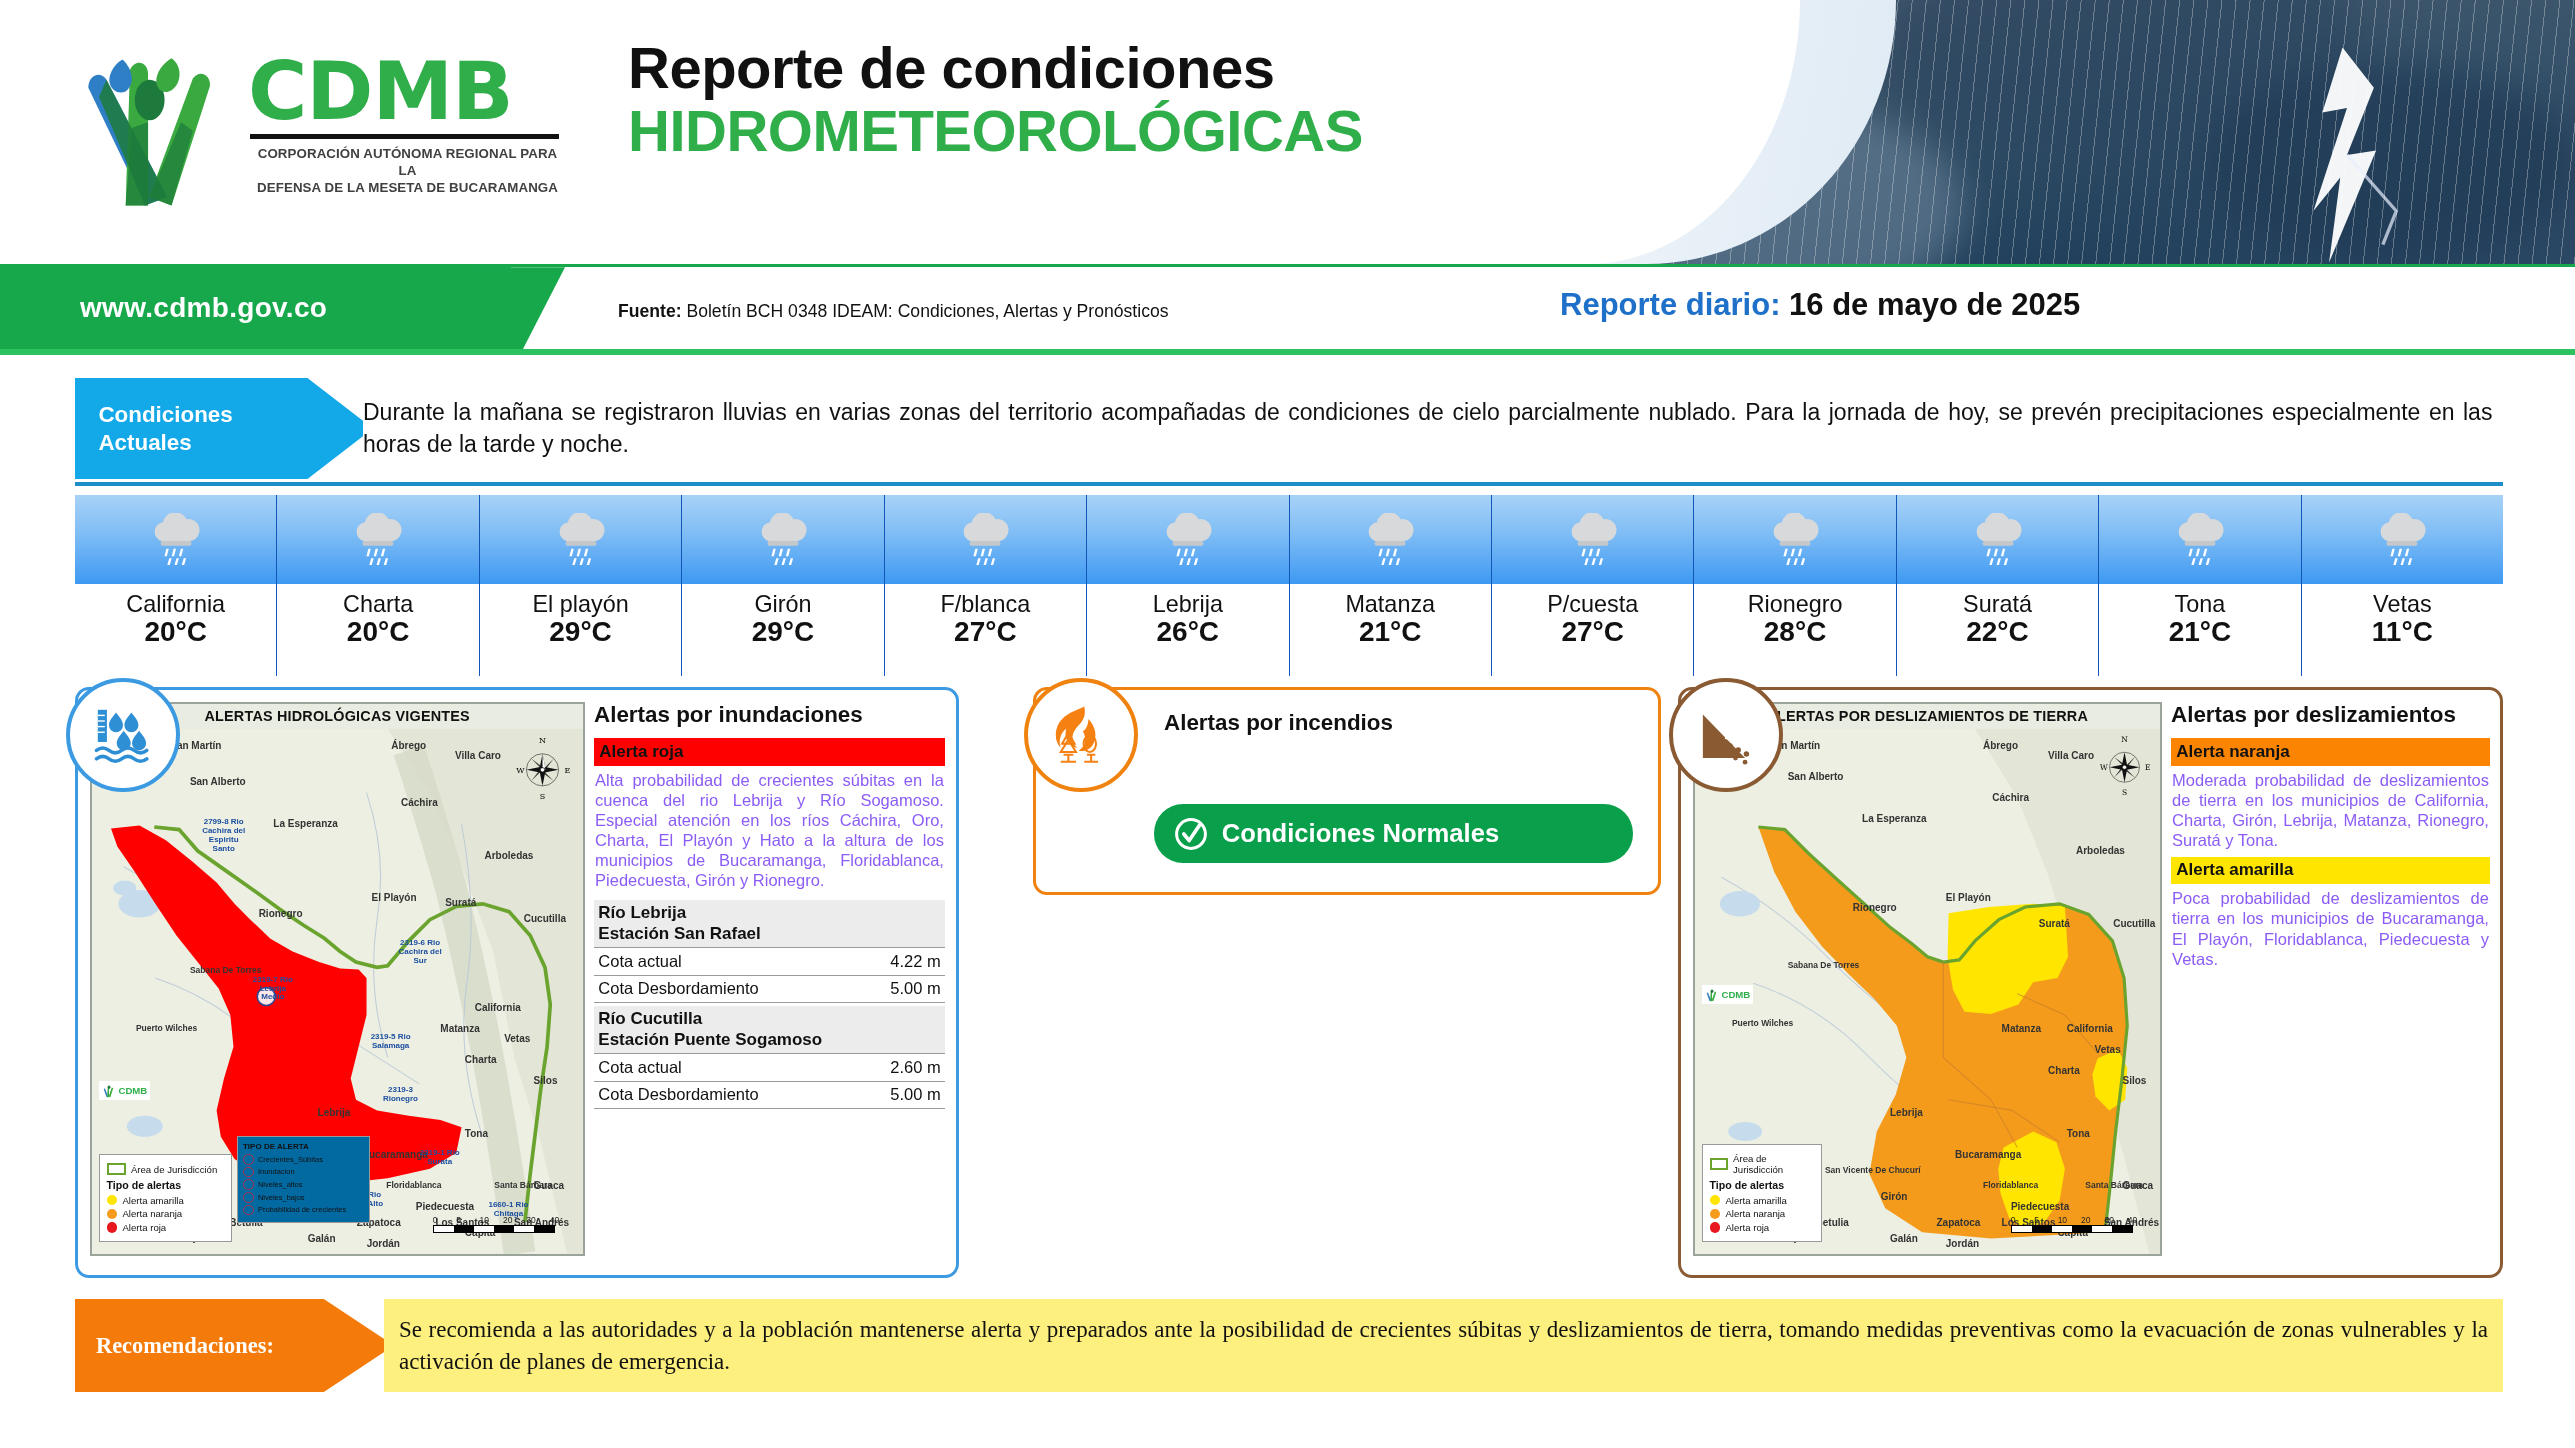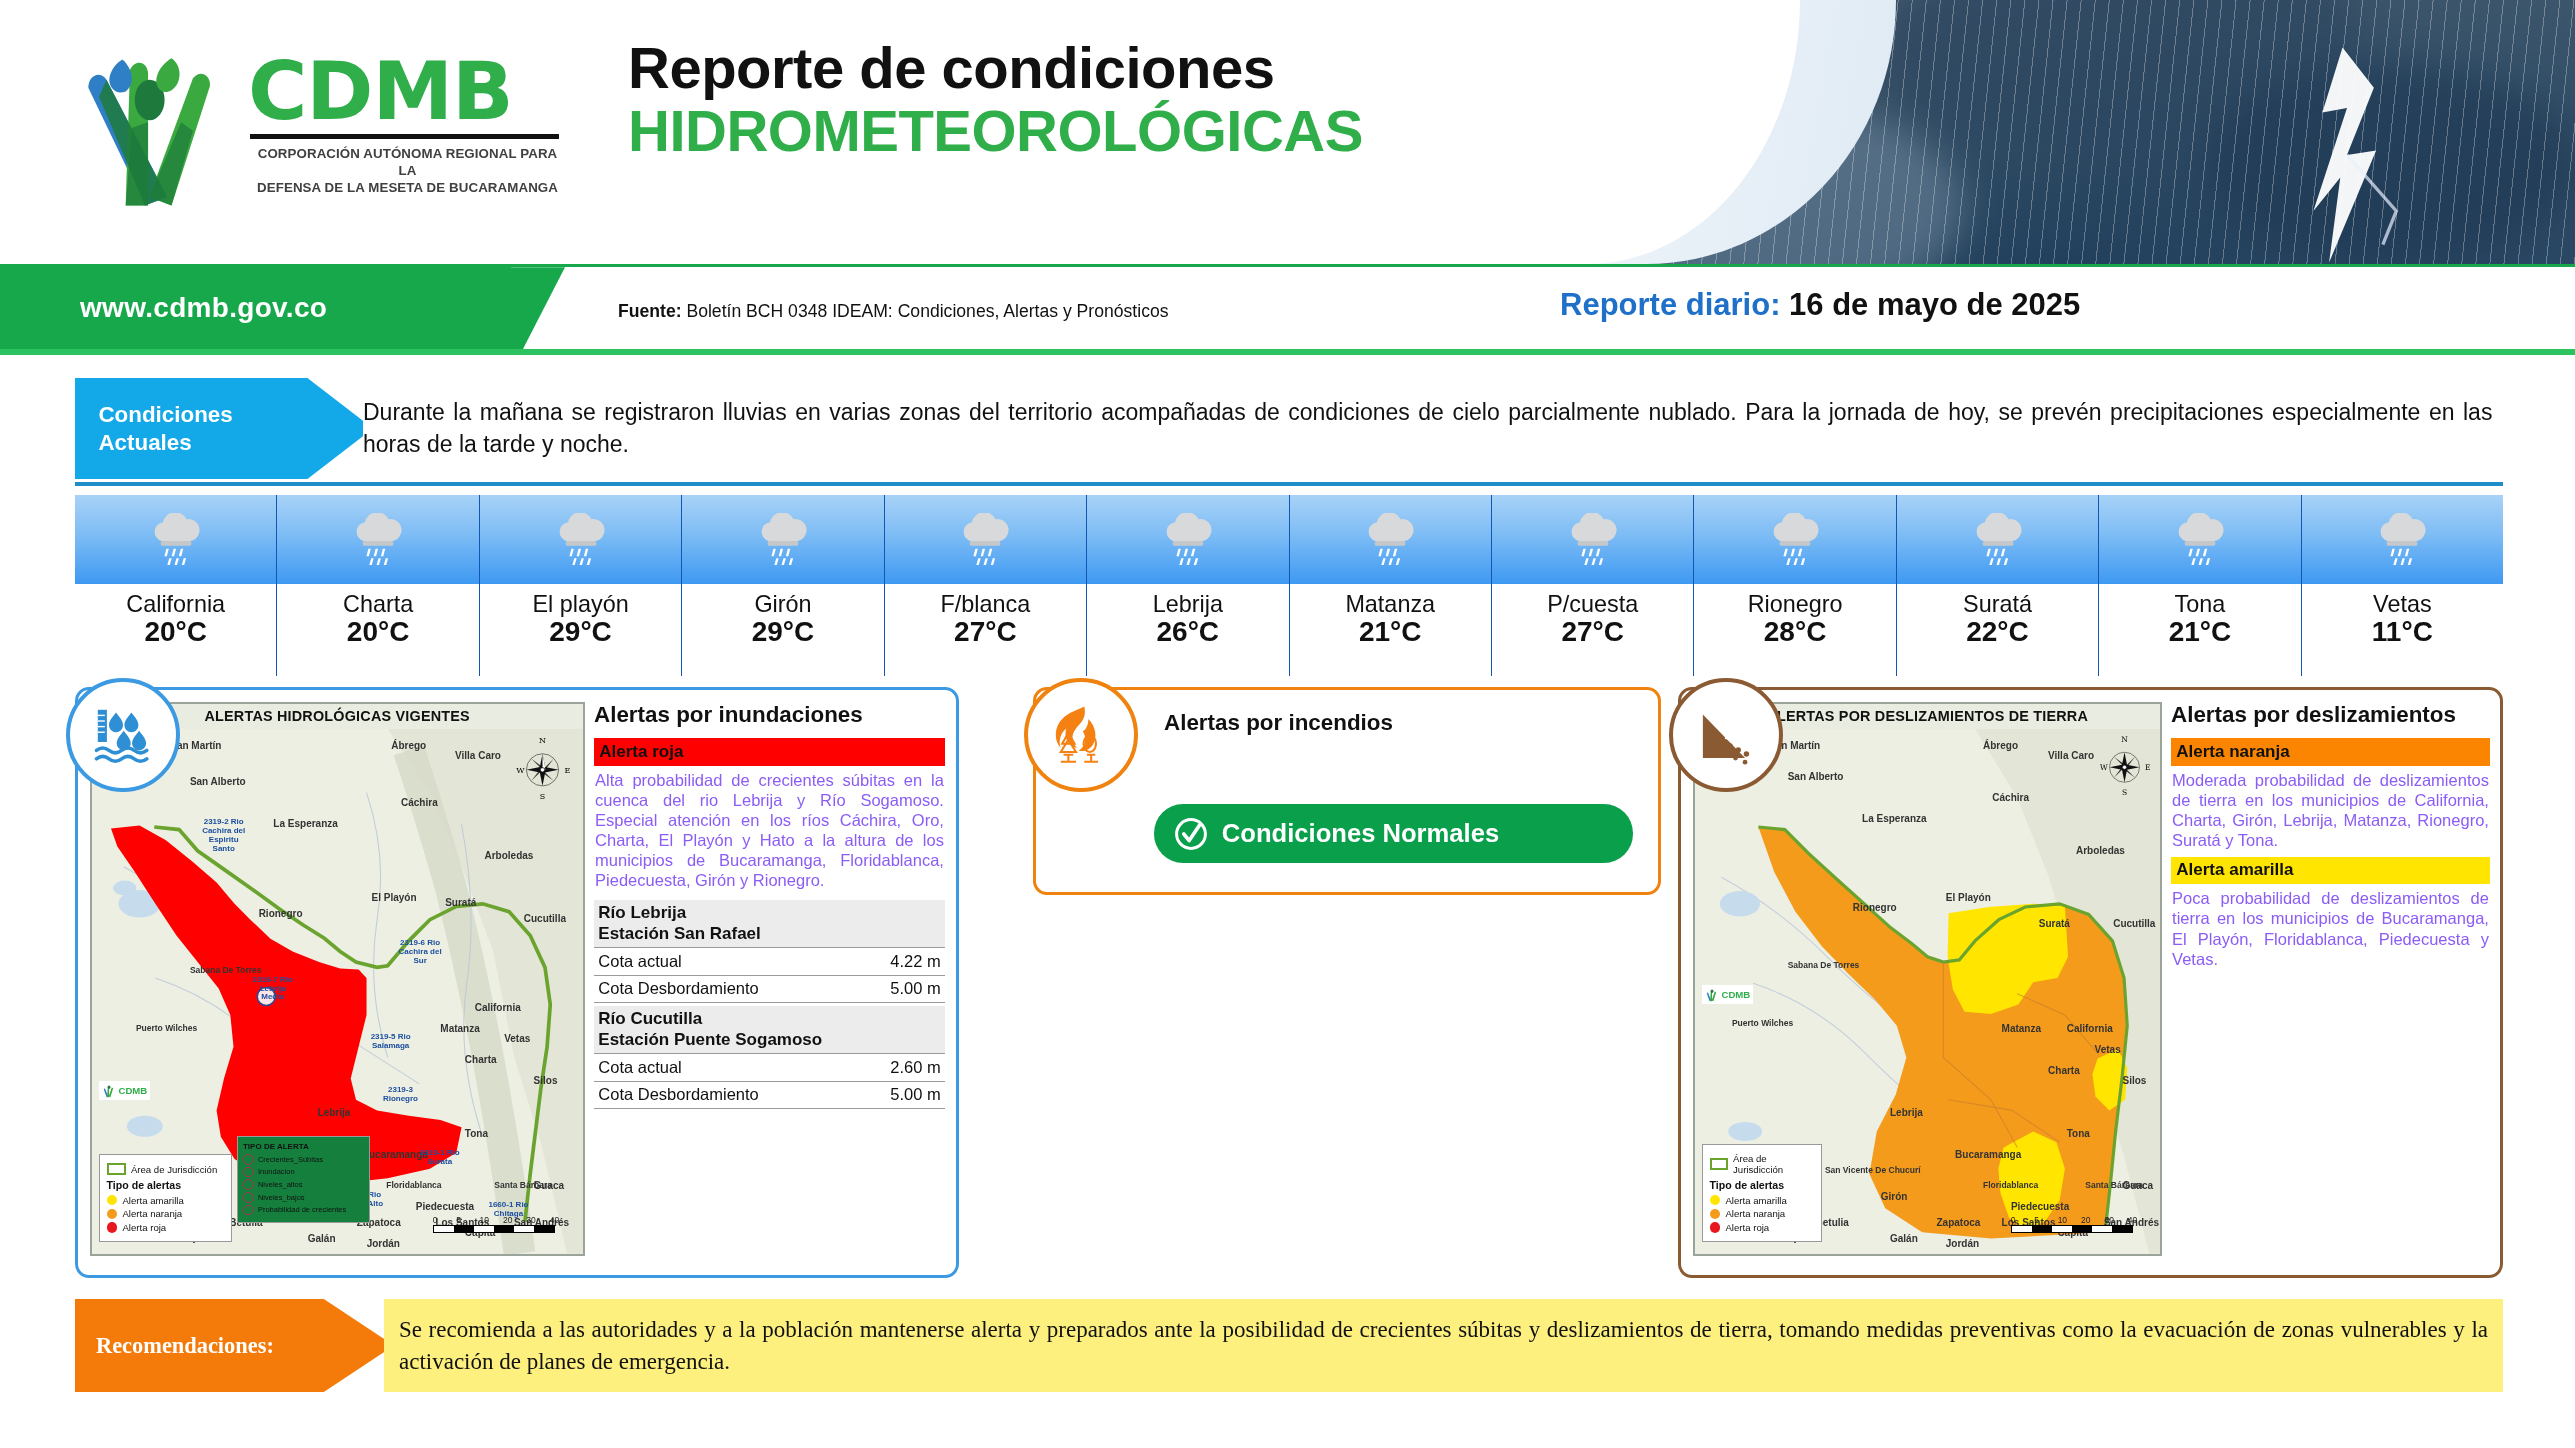--- a/index.html
+++ b/index.html
@@ -115,21 +115,21 @@
   .fire-status { position:absolute; left:118px; top:114px; width:479px; height:59px; border-radius:29px;
      background:#0aa04b; display:flex; align-items:center; gap:12.8px; padding-left:19px; }
   .fire-status span { color:#fff; font-size:25.6px; font-weight:bold; }
 
   
   .legend { position:absolute; background:#fff; border:1.1px solid #999; padding:5.3px 6.4px; z-index:4; }
   .legend-title { font-size:10.6px; font-weight:bold; color:#111; margin:4.3px 0 3.2px 0; }
   .legend-row { display:flex; align-items:center; gap:5.3px; font-size:9.6px; color:#111; margin:2.7px 0; }
   .sw-box { width:19px; height:11.7px; background:#fff; border:2.1px solid #6aa42f; }
   .dot { width:10.6px; height:10.6px; border-radius:50%; display:inline-block; }
-  .legend2 { position:absolute; background:#15803d; border:1.1px solid #999; padding:4.3px 5.3px; z-index:4; }
+  .legend2 { position:absolute; background:#0369a1; border:1.1px solid #999; padding:4.3px 5.3px; z-index:4; }
   .legend2 .legend-row { font-size:7.5px; gap:4.3px; margin:2.1px 0; }
   .mini-ic { width:10.6px; height:10.6px; border-radius:50%; border:1.1px solid #b03050; display:inline-block; }
 
   .scalebar { position:absolute; z-index:4; }
   .scale-nums { display:flex; font-size:8.5px; color:#222; }
   .scale-nums span { width:23.4px; }
   .scale-bar { display:flex; height:7.5px; border:0.5px solid #000; width:122px; }
   .scale-bar i { flex:1; }
 
   .compass { position:absolute; z-index:4; }
@@ -544,21 +544,21 @@
             <div class="map-label" style="left: 54%; top: 93%;">Zapatoca</div>
             <div class="map-label" style="left: 70%; top: 93%;">Los Santos</div>
             <div class="map-label" style="left: 44%; top: 96%;">Galán</div>
             <div class="map-label" style="left: 56%; top: 97%;">Jordán</div>
             <div class="map-label sm" style="left: 82%; top: 86%;">Santa Bárbara</div>
             <div class="map-label" style="left: 90%; top: 86%;">Guaca</div>
             <div class="map-label" style="left: 86%; top: 93%;">San Andrés</div>
             <div class="map-label" style="left: 76%; top: 95%;">Capitá</div>
           </div>
         <div id="hydro-rivers">
-            <div class="riv-label" style="left: 22%; top: 17%; width: 48px;">2319-2 Rio Cachira del Espiritu Santo</div>
+            <div class="riv-label" style="left: 22%; top: 17%; width: 48px;">2799-8 Rio Cachira del Espiritu Santo</div>
             <div class="riv-label" style="left: 62%; top: 40%; width: 48px;">2319-6 Rio Cachira del Sur</div>
             <div class="riv-label" style="left: 32%; top: 47%; width: 48px;">2319-7 Rio Lebrija Medio</div>
             <div class="riv-label" style="left: 56%; top: 58%; width: 48px;">2319-5 Rio Salamaga</div>
             <div class="riv-label" style="left: 58%; top: 68%; width: 48px;">2319-3 Rionegro</div>
             <div class="riv-label" style="left: 66%; top: 80%; width: 48px;">2319-1 Rio Surata</div>
             <div class="riv-label" style="left: 50%; top: 88%; width: 48px;">2319-4 Rio Lebrija Alto</div>
             <div class="riv-label" style="left: 80%; top: 90%; width: 48px;">1660-1 Rio Chitaga</div>
           </div>
 
         <div class="cdmb-mini" style="left:7.5px;bottom:154px;">

